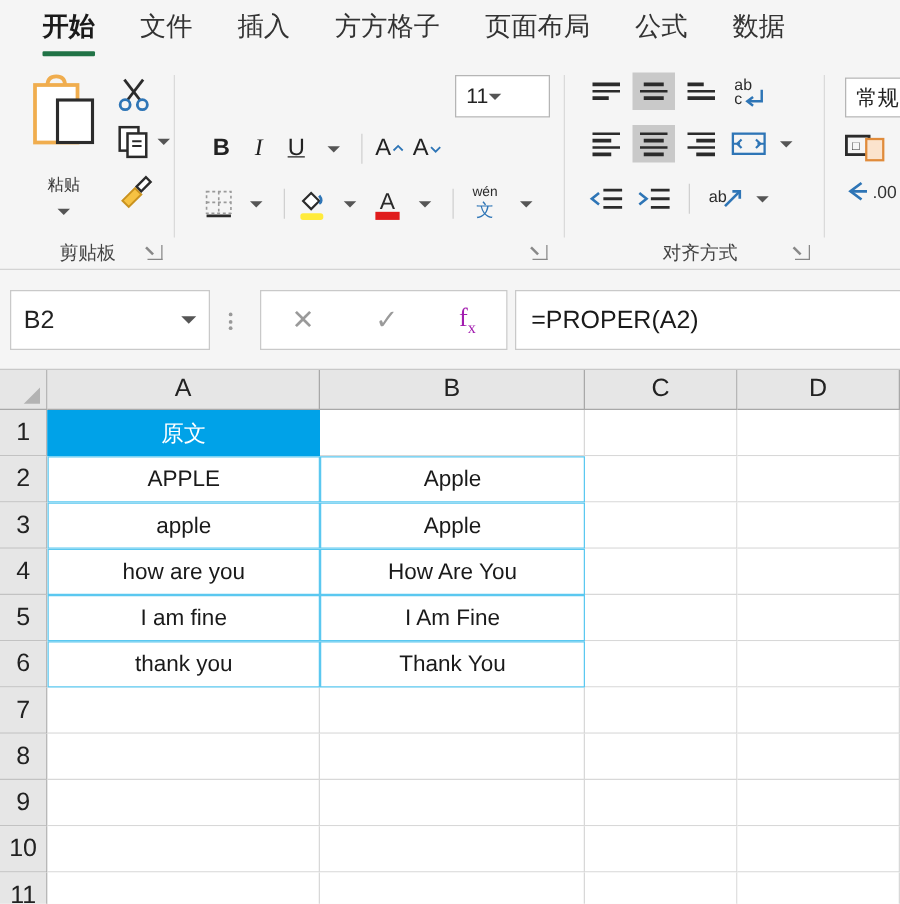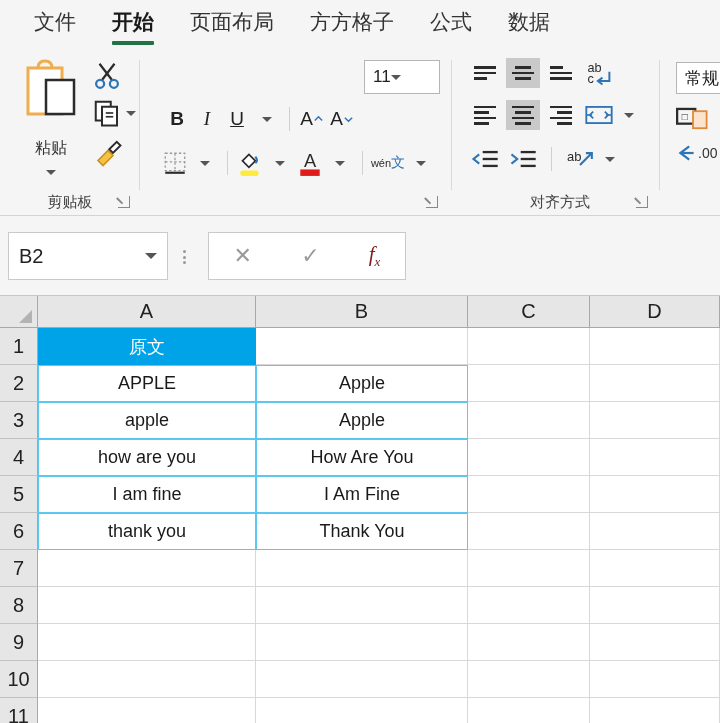--- a/index.html
+++ b/index.html
@@ -45,21 +45,21 @@
     border-right: 1.5px solid #888; border-bottom: 1.5px solid #888;
   }
   .dialog-launcher::after{
     content:""; position:absolute; left:-1px; top:1px; width:8px; height:1.5px;
     background:#888; transform: rotate(45deg); transform-origin: left center;
   }
 
   
   .clipboard { left: 0; width: 140px; }
   .paste-btn { position: absolute; left: 14px; top: 6px; width: 74px; text-align:center; }
-  .paste-label { font-size: 16px; color: #333; margin-top: 2px; }
+  .paste-label { font-size: 13px; color: #333; margin-top: 2px; }
   .chev { display:inline-block; width:0;height:0;
           border-left:6px solid transparent;border-right:6px solid transparent;
           border-top:6px solid #555; }
   .chev.sm { border-left-width:5px;border-right-width:5px;border-top-width:5px; }
 
   
   .fontgrp { left: 152px; width: 300px; }
   .fontname-box, .fontsize-box {
     position: absolute; top: 8px; height: 34px; background:#fff;
     border:1px solid #b5b5b5; display:flex; align-items:center;
@@ -108,21 +108,21 @@
     position:absolute; left:183px; top:34px; width:4px; height:14px;
     display:flex; flex-direction:column; justify-content:space-between;
   }
   .fbar-dots i{ width:3px;height:3px;background:#999;border-radius:50%; }
   .fbtns {
     position:absolute; left:208px; top:16px; width:198px; height:48px;
     background:#fff; border:1px solid #c9c9c9;
     display:flex; align-items:center; justify-content:space-around;
     font-size:22px; color:#9a9a9a;
   }
-  .fbtns .fx { color:#7f1d1d; font-style:italic; font-family:"Liberation Serif",serif; font-size:21px; }
+  .fbtns .fx { color:#a21caf; font-family:"Liberation Serif",serif; font-size:21px; }
   .fbtns .fx sub { font-size:13px; }
   .finput {
     position:absolute; left:412px; top:16px; right:0; height:48px;
     background:#fff; border:1px solid #c9c9c9; border-right:none;
     display:flex; align-items:center; padding-left:12px;
     font-size:20px; color:#1a1a1a;
   }
 
   
   .sheet { position:absolute; top:296px; left:0; width:720px; height:427px; background:#fff; }
@@ -156,24 +156,25 @@
     border:1px solid #5bc8f0; overflow:hidden; white-space:nowrap;
   }
   .datacell.hdr { background:#00a2e8; color:#fff; border-color:#00a2e8; }
 </style>
 </head>
 <body>
 
 <div id="app">
 
   <div class="tabbar">
+    <div class="tab active"><span>开始</span><span class="underline"></span></div>
     <div class="tab"><span>文件</span></div>
-    <div class="tab active"><span>开始</span><span class="underline"></span></div>
+    <div class="tab"><span>插入</span></div>
+    <div class="tab"><span>方方格子</span></div>
     <div class="tab"><span>页面布局</span></div>
-    <div class="tab"><span>方方格子</span></div>
     <div class="tab"><span>公式</span></div>
     <div class="tab"><span>数据</span></div>
   </div>
 
   <div class="ribbon">
 
     <div class="group clipboard">
       <div class="paste-btn">
         <svg width="58" height="74" viewBox="0 0 58 74">
           <rect x="6" y="10" width="34" height="46" fill="#fff" stroke="#f0ad4e" stroke-width="3"></rect>
@@ -269,21 +270,21 @@
         <div class="ic">
           <svg width="26" height="28" viewBox="0 0 24 26">
             <text x="12" y="17" font-size="17" text-anchor="middle" fill="#2b2b2b" font-family="Liberation Sans">A</text>
             <rect x="3" y="19" width="18" height="6" fill="#e01b1b"></rect>
           </svg>
         </div>
         <div class="ic">
             <span class="chev sm"></span>
           </div>
         <span class="vsep"></span>
-        <div class="ic" style="flex-direction:row;width:36px">
+        <div class="ic" style="flex-direction:column;width:36px">
           <span style="font-size:11px;color:#2b2b2b">wén</span>
           <span style="font-size:14px;color:#2e75b6">文</span>
         </div>
         <div class="ic">
             <span class="chev sm"></span>
           </div>
       </div>
 
       <div class="dialog-launcher" style="right:14px"></div>
       <div class="group-sep" style="right:0"></div>
@@ -423,20 +424,23 @@
     </div>
     <div class="fbar-dots">
         <i></i>
         <i></i>
         <i></i>
       </div>
     <div class="fbtns">
       <span>✕</span>
       <span>✓</span>
       <span class="fx">f<sub>x</sub></span>
+    </div>
+    <div class="finput">
+      <span>=PROPER(A2)</span>
     </div>
   </div>
 
   <div class="sheet">
     <div class="corner"></div>
 
     <div class="colhdr" style="left:38px;width:218px">A</div>
     <div class="colhdr" style="left:256px;width:212px">B</div>
     <div class="colhdr" style="left:468px;width:122px">C</div>
     <div class="colhdr" style="left:590px;width:130px">D</div>

